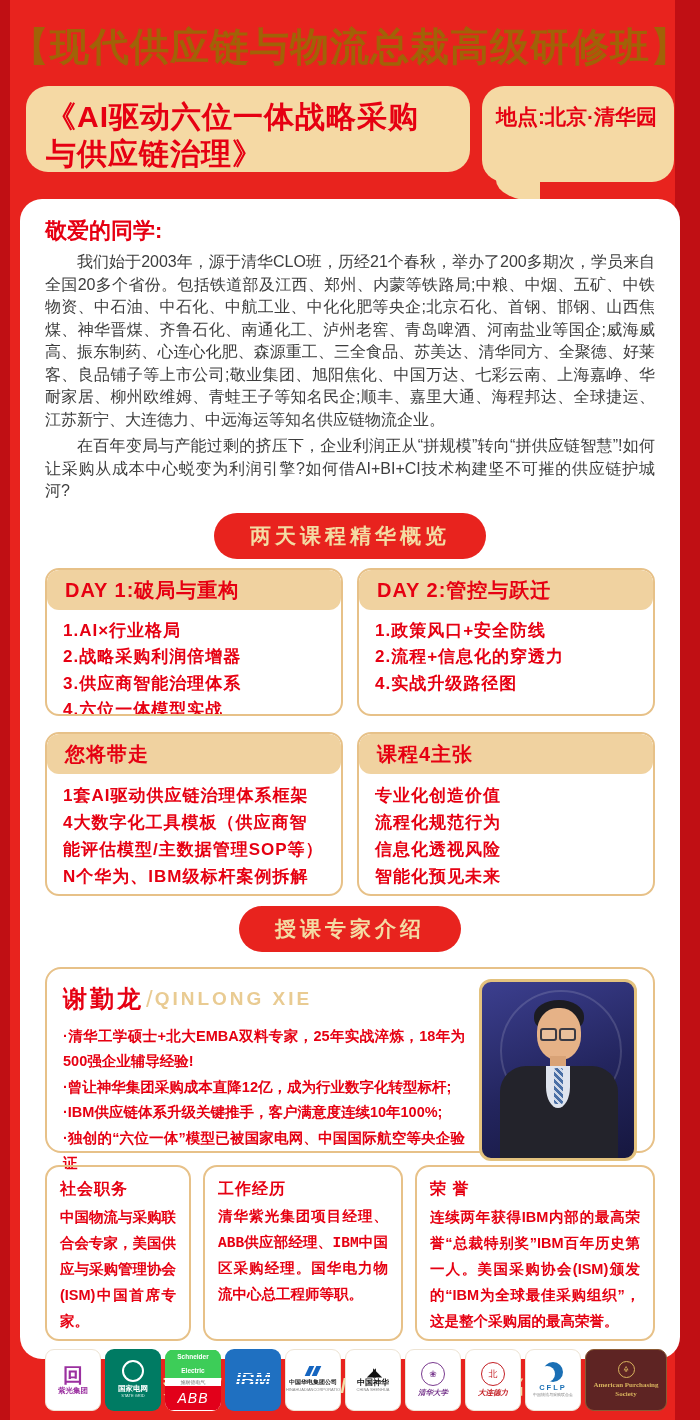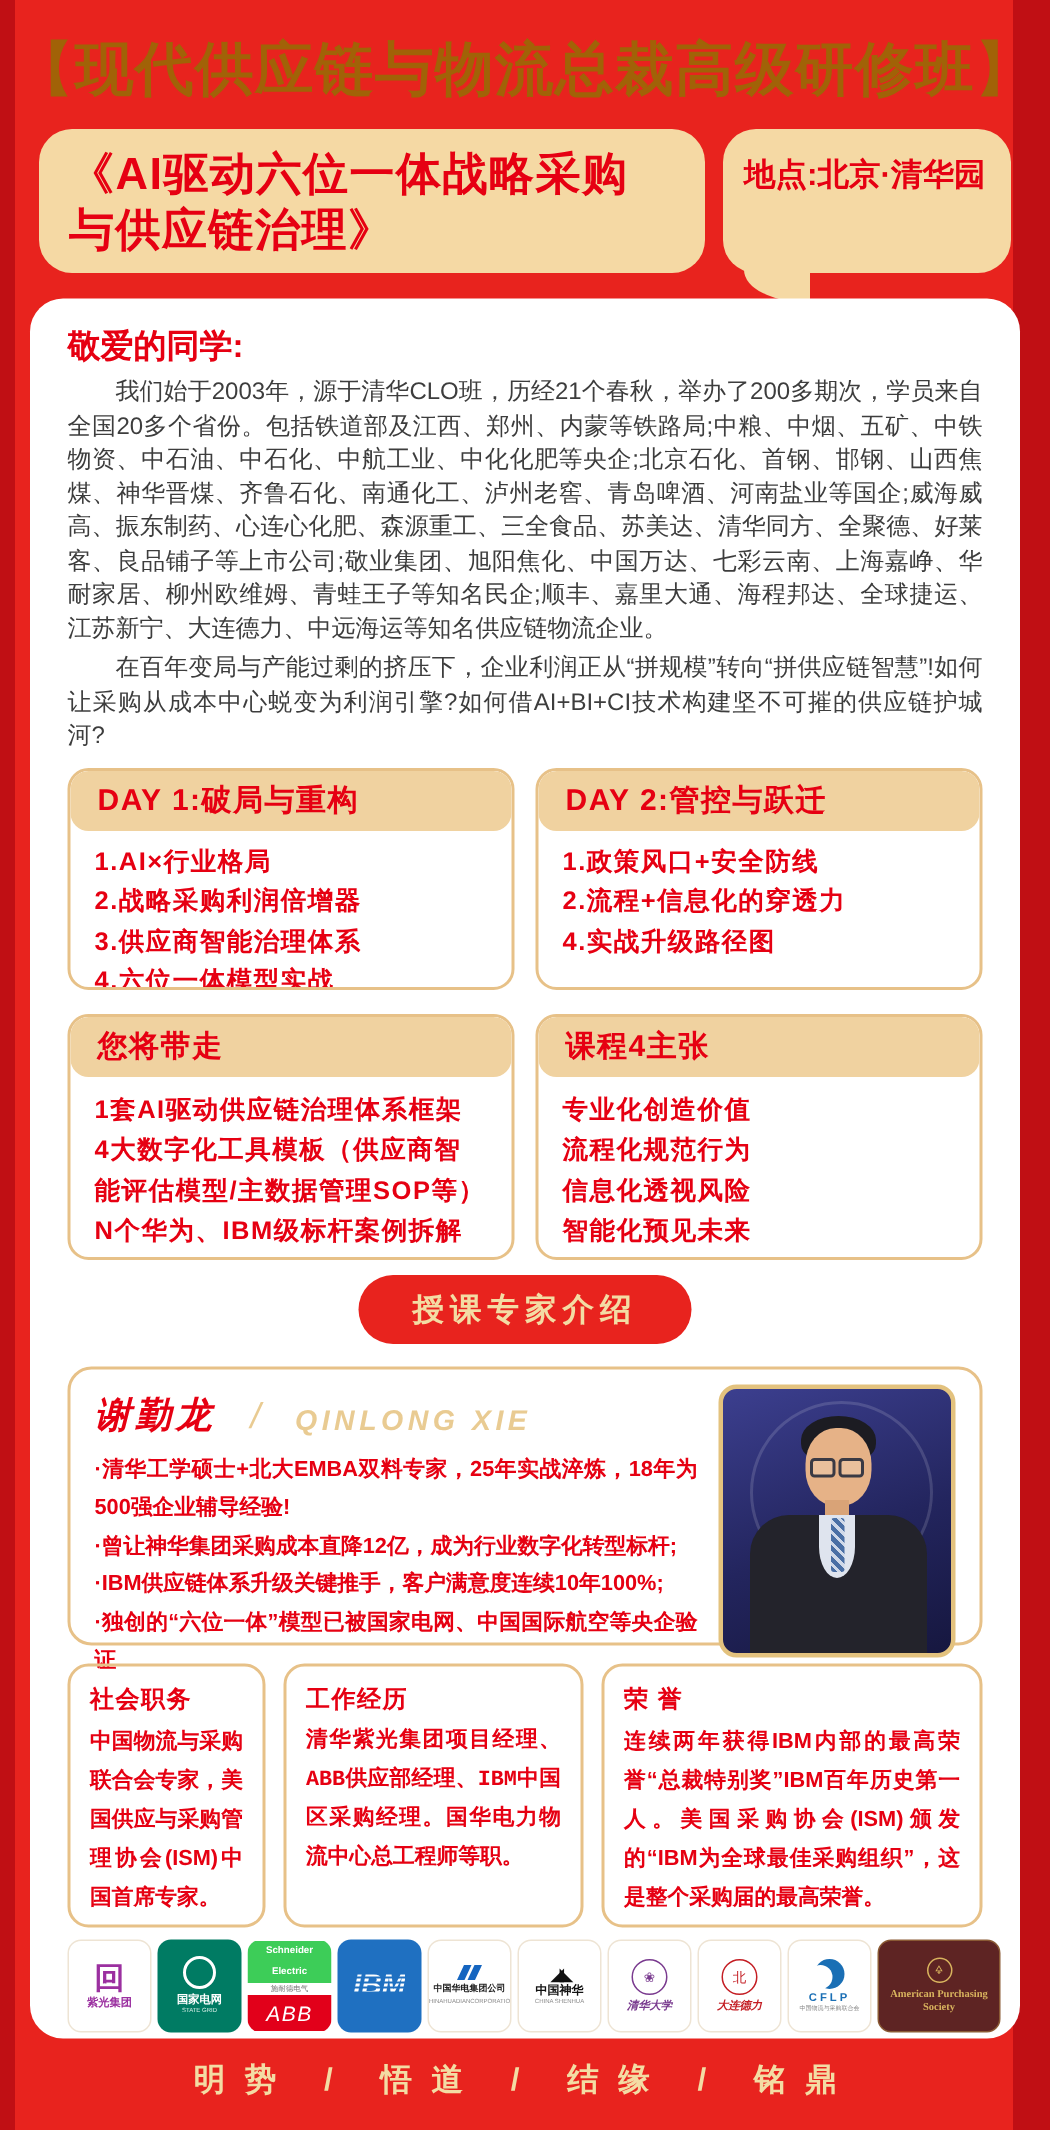--- a/index.html
+++ b/index.html
@@ -15,21 +15,21 @@
   .main-title{
     margin:0;padding-top:20px;
     text-align:center;color:#a16207;
     font-size:39px;font-weight:800;letter-spacing:1px;line-height:54px;
   }
   .header-row{
     width:648px;margin:12px auto 0;display:flex;gap:12px;
   }
   .course-box{
     flex:1;background:#f5d9a4;border-radius:22px;
-    padding:12px 20px;box-sizing:border-box;height:96px;
+    padding:12px 20px;box-sizing:border-box;height:86px;
   }
   .course-box .line{
     color:#e60012;font-size:30px;font-weight:800;line-height:37px;letter-spacing:1px;
   }
   .schedule-box{
     width:192px;background:#f5d9a4;border-radius:22px;
     padding:14px 14px;box-sizing:border-box;height:96px;position:relative;
   }
   .schedule-box::after{
     content:"";position:absolute;left:14px;bottom:-20px;
@@ -74,21 +74,21 @@
     color:#e60012;font-size:17px;font-weight:700;line-height:26.5px;letter-spacing:1px;
   }
   .cards-row.second .card-items .item{line-height:27px;}
 
   
   .expert-card{
     margin-top:15px;border:2px solid #e7c188;border-radius:16px;
     box-sizing:border-box;height:186px;display:flex;gap:14px;padding:14px 16px;
   }
   .expert-info{flex:1;min-width:0;}
-  .expert-name-row{display:flex;align-items:flex-end;gap:23px;font-style:italic;}
+  .expert-name-row{display:flex;align-items:center;gap:2px;}
   .expert-name{color:#e60012;font-size:24px;font-weight:800;letter-spacing:3px;}
   .expert-divider{color:#e9cb92;font-size:24px;font-weight:400;}
   .expert-pinyin{color:#e9cb92;font-size:19px;font-weight:600;letter-spacing:3px;}
   .expert-bullets{margin-top:9px;}
   .expert-bullets .bullet{
     color:#e60012;font-size:14.5px;font-weight:600;line-height:25.5px;text-align:justify;
   }
   .expert-photo{
     width:158px;height:182px;flex:0 0 auto;margin-top:-4px;
     border:3px solid #e3c27e;border-radius:12px;box-sizing:border-box;
@@ -105,21 +105,21 @@
   .expert-photo .shirt{position:absolute;left:64px;top:84px;width:24px;height:42px;background:#dfe4ee;border-radius:0 0 50% 50%;}
   .expert-photo .tie{position:absolute;left:72px;top:86px;width:9px;height:36px;border-radius:2px;
     background:repeating-linear-gradient(45deg,#4a6fa5 0,#4a6fa5 3px,#cfd8e8 3px,#cfd8e8 5px);}
 
   
   .bio-row{display:flex;gap:12px;margin-top:12px;}
   .bio-card{
     border:2px solid #e7c188;border-radius:14px;box-sizing:border-box;
     height:176px;padding:12px 13px;overflow:hidden;
   }
-  .bio-card.social{width:132px;flex:0 0 auto;}
+  .bio-card.social{width:146px;flex:0 0 auto;}
   .bio-card.work{width:200px;flex:0 0 auto;font-family:Liberation Mono, monospace;}
   .bio-card.honor{flex:1;}
   .bio-title{color:#e60012;font-size:16px;font-weight:800;margin-bottom:4px;letter-spacing:1px;}
   .bio-body{color:#e60012;font-size:14.5px;font-weight:600;line-height:26px;text-align:justify;}
 
   
   .logo-strip{display:flex;gap:4px;margin-top:8px;align-items:stretch;}
   .logo-tile{
     width:56px;height:62px;flex:0 0 auto;background:#fff;border:1px solid #eee4d4;
     border-radius:9px;box-sizing:border-box;display:flex;flex-direction:column;
@@ -183,20 +183,21 @@
   </div>
 
   <div class="sheet">
 
     <div class="greeting">敬爱的同学:</div>
     <div class="intro">
       <p>我们始于2003年，源于清华CLO班，历经21个春秋，举办了200多期次，学员来自全国20多个省份。包括铁道部及江西、郑州、内蒙等铁路局;中粮、中烟、五矿、中铁物资、中石油、中石化、中航工业、中化化肥等央企;北京石化、首钢、邯钢、山西焦煤、神华晋煤、齐鲁石化、南通化工、泸州老窖、青岛啤酒、河南盐业等国企;威海威高、振东制药、心连心化肥、森源重工、三全食品、苏美达、清华同方、全聚德、好莱客、良品铺子等上市公司;敬业集团、旭阳焦化、中国万达、七彩云南、上海嘉峥、华耐家居、柳州欧维姆、青蛙王子等知名民企;顺丰、嘉里大通、海程邦达、全球捷运、江苏新宁、大连德力、中远海运等知名供应链物流企业。</p>
       <p>在百年变局与产能过剩的挤压下，企业利润正从“拼规模”转向“拼供应链智慧”!如何让采购从成本中心蜕变为利润引擎?如何借AI+BI+CI技术构建坚不可摧的供应链护城河?</p>
     </div>
 
+    <div class="pill-badge">两天课程精华概览</div>
 
     <div class="cards-row">
       <div class="course-card">
         <div class="card-header">DAY 1:破局与重构</div>
         <div class="card-items">
           <div class="item">1.AI×行业格局</div>
           <div class="item">2.战略采购利润倍增器</div>
           <div class="item">3.供应商智能治理体系</div>
           <div class="item">4.六位一体模型实战</div>
         </div>

